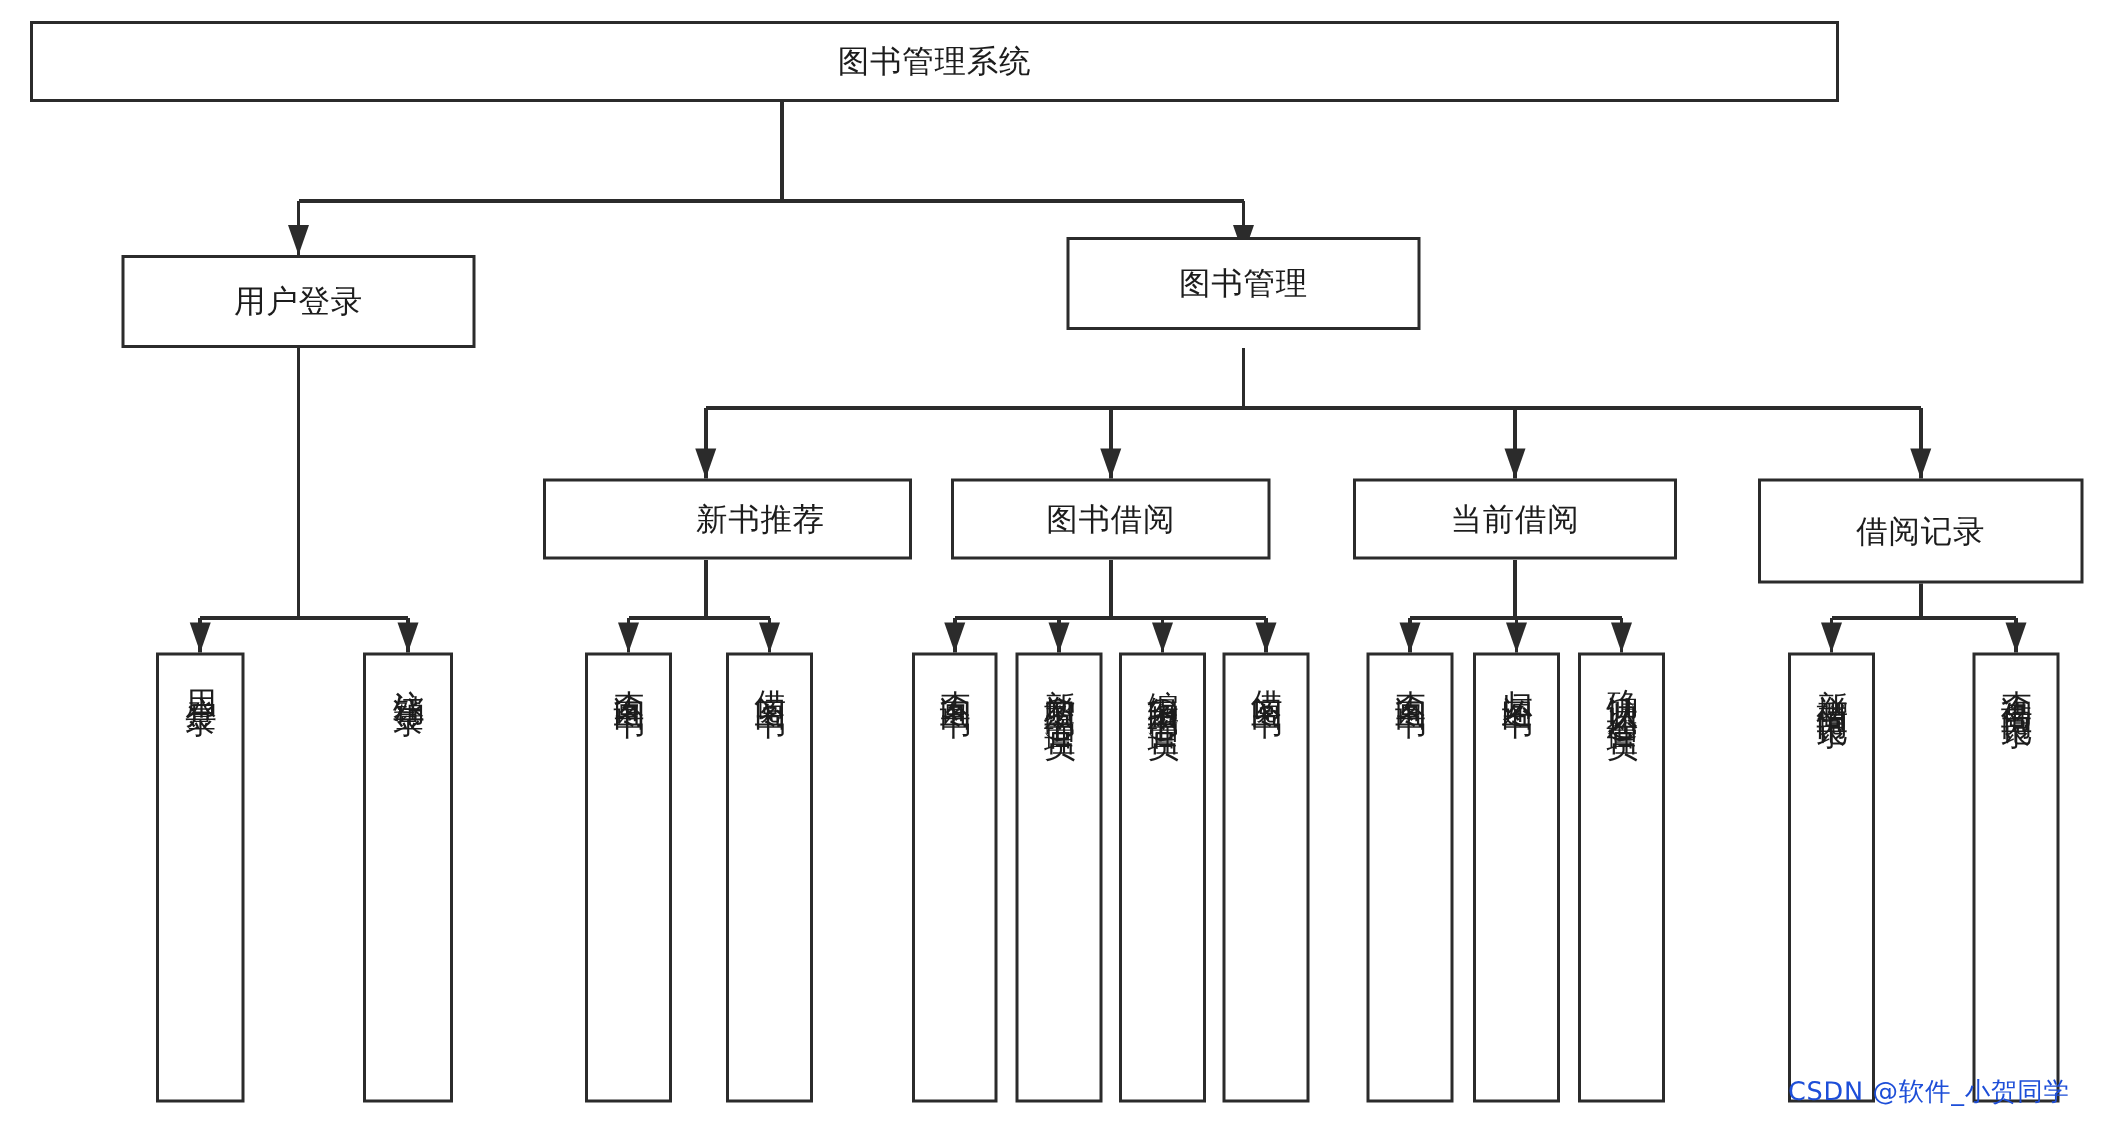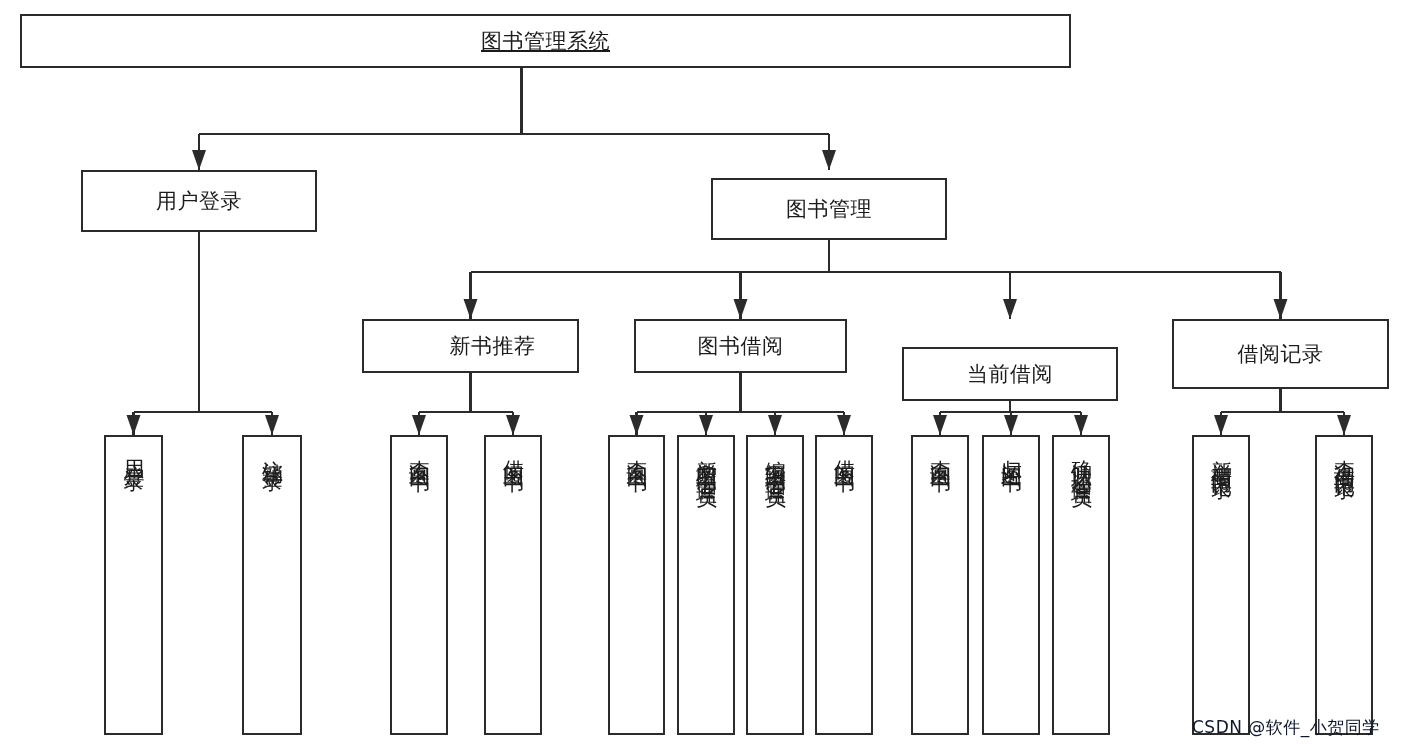--- a/index.html
+++ b/index.html
@@ -56,21 +56,21 @@
     text-orientation:upright;
     font-size:21px;
     letter-spacing:4px;
     line-height:1;
     white-space:nowrap;
   }
   .watermark{
     position:absolute;
     z-index:6;
     font-size:17px;
-    color:#0f172a;
+    color:#1d4ed8;
     white-space:nowrap;
     letter-spacing:0.5px;
     pointer-events:none;
   }
 </style>
 </head>
 <body>
 
 <div id="canvas">
   <svg id="wires" viewBox="0 0 1405 747">
@@ -121,36 +121,36 @@
       <line x1="1081" y1="412" x2="1081" y2="435" stroke="#2b2b2b" stroke-width="2.4" shape-rendering="crispEdges"></line>
       <path d="M 1074 415 L 1088 415 L 1081 435 Z" fill="#2b2b2b"></path>
       <line x1="1280.5" y1="373" x2="1280.5" y2="412" stroke="#2b2b2b" stroke-width="2.4" shape-rendering="crispEdges"></line>
       <line x1="1221" y1="412" x2="1344" y2="412" stroke="#2b2b2b" stroke-width="2.4" shape-rendering="crispEdges"></line>
       <line x1="1221" y1="412" x2="1221" y2="435" stroke="#2b2b2b" stroke-width="2.4" shape-rendering="crispEdges"></line>
       <path d="M 1214 415 L 1228 415 L 1221 435 Z" fill="#2b2b2b"></path>
       <line x1="1344" y1="412" x2="1344" y2="435" stroke="#2b2b2b" stroke-width="2.4" shape-rendering="crispEdges"></line>
       <path d="M 1337 415 L 1351 415 L 1344 435 Z" fill="#2b2b2b"></path>
     </svg>
   <div id="nodes">
-      <div class="node h root" style="left: 20px; top: 14px; width: 1051px; height: 54px; text-decoration: underline;">
+      <div class="node h root" style="left: 20px; top: 14px; width: 1206px; height: 54px;">
         <span class="lbl">图书管理系统</span>
       </div>
       <div class="node h" style="left: 81px; top: 170px; width: 236px; height: 62px;">
         <span class="lbl">用户登录</span>
       </div>
-      <div class="node h" style="left: 711px; top: 178px; width: 236px; height: 62px;">
+      <div class="node h" style="left: 711px; top: 158px; width: 236px; height: 62px;">
         <span class="lbl">图书管理</span>
       </div>
-      <div class="node h" style="left: 362px; top: 319px; width: 217px; height: 54px; padding-left: 44px;">
+      <div class="node h" style="left: 362px; top: 319px; width: 246px; height: 54px; padding-left: 44px;">
         <span class="lbl">新书推荐</span>
       </div>
       <div class="node h" style="left: 634px; top: 319px; width: 213px; height: 54px; align-items: center;">
         <span class="lbl">图书借阅</span>
       </div>
-      <div class="node h" style="left: 902px; top: 319px; width: 216px; height: 54px; margin-top: 28px;">
+      <div class="node h" style="left: 902px; top: 319px; width: 216px; height: 54px;">
         <span class="lbl">当前借阅</span>
       </div>
       <div class="node h" style="left: 1172px; top: 319px; width: 217px; height: 70px;">
         <span class="lbl">借阅记录</span>
       </div>
       <div class="node v" style="left: 104px; top: 435px; width: 59px; height: 300px;">
         <span class="lbl">用户登录</span>
       </div>
       <div class="node v" style="left: 242px; top: 435px; width: 60px; height: 300px;">
         <span class="lbl">注销登录</span>

